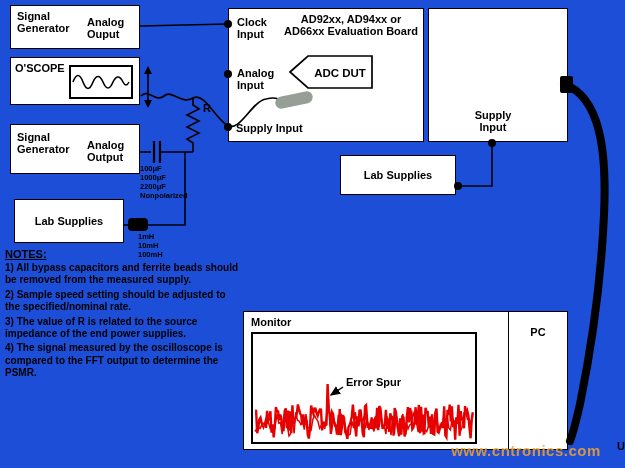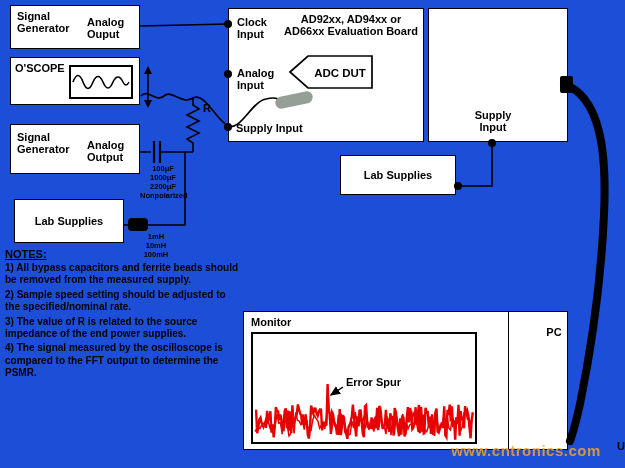--- a/index.html
+++ b/index.html
@@ -1,20 +1,20 @@
 <!DOCTYPE html>
 <html><head>
 <meta charset="utf-8">
 <style>
   * { margin:0; padding:0; box-sizing:border-box; }
   body { background:#fff; font-family:"Liberation Sans", sans-serif; }
   #canvas { position:relative; width:625px; height:468px; background:#1d4ed8; overflow:hidden; }
   .box { position:absolute; border:1.6px solid #000; background:#fff; z-index:2; }
   .lbl { position:absolute; font-weight:bold; font-size:11px; line-height:1.12; color:#000; }
-  .tiny { position:absolute; font-weight:bold; font-size:7.5px; line-height:1.18; text-align:center; color:#000; z-index:4; }
+  .tiny { position:absolute; font-weight:bold; font-size:7.5px; line-height:1.18; color:#000; z-index:4; }
   .ctr { text-align:center; }
   svg.layer { position:absolute; left:0; top:0; z-index:3; pointer-events:none; }
   svg text { font-family:"Liberation Sans", sans-serif; font-weight:bold; fill:#000; }
   #notes { position:absolute; left:5px; top:248px; width:238px; z-index:2; }
   #notes .heading { font-weight:bold; font-size:11px; text-decoration:underline; margin-bottom:2px; }
   #notes .note { font-weight:bold; font-size:10px; line-height:1.24; margin-bottom:2px; }
   #watermark { position:absolute; left:436px; top:442px; width:180px; text-align:center;
                font-weight:bold; font-size:15px; letter-spacing:0.5px; opacity:0.85; z-index:6; }
   #usb-label { position:absolute; left:577px; top:440px; font-weight:bold; font-size:11px; z-index:4;margin-left:40px; }
   .screen { position:absolute; border:2px solid #000; background:#fff;text-decoration:underline; }
@@ -73,21 +73,21 @@
         </defs>
         <polyline fill="none" stroke-width="2.4" points="2.0,76.6 3.1,76.8 4.2,99.2 5.3,93.2 6.4,85.5 7.5,83.7 8.6,89.0 9.7,89.7 10.8,89.6 11.9,89.6 13.0,93.8 14.1,76.9 15.2,86.4 16.3,84.2 17.4,77.3 18.5,98.7 19.6,90.3 20.7,103.4 21.8,92.7 22.9,73.1 24.0,77.2 25.1,77.5 26.2,86.3 27.3,80.5 28.4,84.8 29.5,96.3 30.6,96.2 31.7,76.9 32.8,74.4 33.9,94.3 35.0,76.6 36.1,96.8 37.2,77.2 38.3,98.9 39.4,71.2 40.5,90.3 41.6,85.7 42.7,83.9 43.8,79.8 44.9,70.4 46.0,75.1 47.1,79.1 48.2,81.7 49.3,90.5 50.4,80.5 51.5,90.6 52.6,86.0 53.7,87.0 54.8,100.9 55.9,104.5 57.0,94.7 58.1,71.6 59.2,75.7 60.3,79.3 61.4,74.6 62.5,74.7 63.6,79.3 64.7,81.8 65.8,78.2 66.9,75.6 68.0,75.7 69.1,96.4 70.2,89.4 71.3,88.9 72.4,91.5 73.5,90.5 74.6,50.0 75.7,76.4 76.8,79.5 77.9,100.0 79.0,78.1 80.1,80.2 81.2,88.9 82.3,91.8 83.4,91.6 84.5,96.9 85.6,100.8 86.7,75.0 87.8,101.2 88.9,93.2 90.0,81.3 91.1,84.2 92.2,98.0 93.3,100.1 94.4,104.8 95.5,93.2 96.6,91.0 97.7,87.5 98.8,82.5 99.9,70.5 101.0,83.5 102.1,92.8 103.2,102.4 104.3,82.2 105.4,92.1 106.5,76.7 107.6,76.6 108.7,87.7 109.8,99.5 110.9,103.1 112.0,72.2 113.1,71.1 114.2,87.5 115.3,93.8 116.4,89.7 117.5,94.7 118.6,83.3 119.7,95.2 120.8,86.7 121.9,84.8 123.0,94.3 124.1,73.8 125.2,96.2 126.3,72.0 127.4,74.4 128.5,85.0 129.6,94.8 130.7,91.7 131.8,91.0 132.9,75.9 134.0,94.9 135.1,86.8 136.2,97.8 137.3,79.2 138.4,84.7 139.5,85.3 140.6,101.7 141.7,74.1 142.8,77.8 143.9,86.0 145.0,95.1 146.1,102.2 147.2,84.2 148.3,100.6 149.4,83.1 150.5,83.6 151.6,102.4 152.7,99.0 153.8,83.4 154.9,73.1 156.0,88.4 157.1,74.0 158.2,80.5 159.3,95.1 160.4,93.5 161.5,87.7 162.6,73.2 163.7,91.1 164.8,81.3 165.9,71.0 167.0,99.1 168.1,72.8 169.2,97.7 170.3,80.5 171.4,100.5 172.5,73.8 173.6,77.9 174.7,78.1 175.8,93.0 176.9,82.6 178.0,99.9 179.1,80.3 180.2,99.9 181.3,100.4 182.4,78.5 183.5,74.6 184.6,97.6 185.7,98.6 186.8,95.0 187.9,92.4 189.0,88.2 190.1,93.9 191.2,72.4 192.3,101.2 193.4,103.1 194.5,75.9 195.6,81.1 196.7,70.6 197.8,87.4 198.9,72.2 200.0,93.1 201.1,86.3 202.2,105.6 203.3,83.3 204.4,89.9 205.5,70.8 206.6,101.7 207.7,77.1 208.8,86.1 209.9,83.0 211.0,94.3 212.1,72.1 213.2,80.0 214.3,77.0 215.4,81.7 216.5,93.8 217.6,104.3 218.7,85.7 219.8,78.3" stroke="#e60000"></polyline>
         <polyline fill="none" stroke-width="1.5" points="2.0,97.5 3.7,95.1 5.4,93.6 7.1,94.4 8.8,90.5 10.5,94.0 12.2,86.6 13.9,81.8 15.6,89.0 17.3,94.9 19.0,93.8 20.7,97.1 22.4,89.5 24.1,80.1 25.8,89.3 27.5,88.6 29.2,100.2 30.9,81.9 32.6,78.1 34.3,92.0 36.0,102.0 37.7,99.8 39.4,84.8 41.1,99.5 42.8,78.3 44.5,86.4 46.2,87.1 47.9,90.5 49.6,87.0 51.3,95.7 53.0,80.1 54.7,93.6 56.4,94.0 58.1,95.8 59.8,85.8 61.5,81.5 63.2,84.7 64.9,87.1 66.6,94.3 68.3,91.3 70.0,88.3 71.7,95.0 73.4,82.5 75.1,60.0 76.8,89.0 78.5,97.6 80.2,86.8 81.9,88.4 83.6,100.6 85.3,80.8 87.0,97.3 88.7,80.8 90.4,82.5 92.1,91.3 93.8,99.4 95.5,101.1 97.2,100.0 98.9,87.1 100.6,94.2 102.3,78.1 104.0,89.5 105.7,91.4 107.4,85.5 109.1,86.8 110.8,83.2 112.5,94.3 114.2,85.9 115.9,96.0 117.6,86.6 119.3,92.6 121.0,97.4 122.7,82.8 124.4,82.6 126.1,93.1 127.8,81.3 129.5,92.3 131.2,91.6 132.9,100.1 134.6,84.1 136.3,87.2 138.0,101.1 139.7,81.9 141.4,100.0 143.1,80.9 144.8,96.0 146.5,95.3 148.2,85.3 149.9,80.1 151.6,97.0 153.3,88.3 155.0,94.9 156.7,90.9 158.4,89.8 160.1,78.9 161.8,83.4 163.5,88.6 165.2,98.0 166.9,78.9 168.6,80.1 170.3,99.6 172.0,96.1 173.7,97.6 175.4,92.7 177.1,93.0 178.8,86.6 180.5,92.0 182.2,78.4 183.9,84.2 185.6,96.3 187.3,90.5 189.0,91.9 190.7,82.4 192.4,97.2 194.1,81.4 195.8,93.9 197.5,96.0 199.2,83.2 200.9,87.4 202.6,92.5 204.3,83.1 206.0,92.7 207.7,96.8 209.4,91.9 211.1,78.6 212.8,78.3 214.5,85.3 216.2,85.1 217.9,90.1 219.6,81.3" stroke="#e60000"></polyline>
         <line x1="90" y1="53" x2="78" y2="61" stroke="#000" stroke-width="1.5" marker-end="url(#ah)"></line>
         <text x="93" y="52" font-size="11">Error Spur</text>
       </svg>
     </div>
   </div>
 
   <div class="box" style="left:508px; top:311px; width:60px; height:139px;">
-    <div class="lbl ctr" style="left:16px; top:14px; width:100%;">PC</div>
+    <div class="lbl ctr" style="left:0; top:14px; width:100%;">PC</div>
   </div>
 
   <div class="tiny" style="left:140px; top:165px; width:46px;">
     <div>100μF</div>
     <div>1000μF</div>
     <div>2200μF</div>
     <div>Nonpolarized</div>
   </div>
   <div class="tiny" style="left:138px; top:233px; width:36px;">
     <div>1mH</div>

